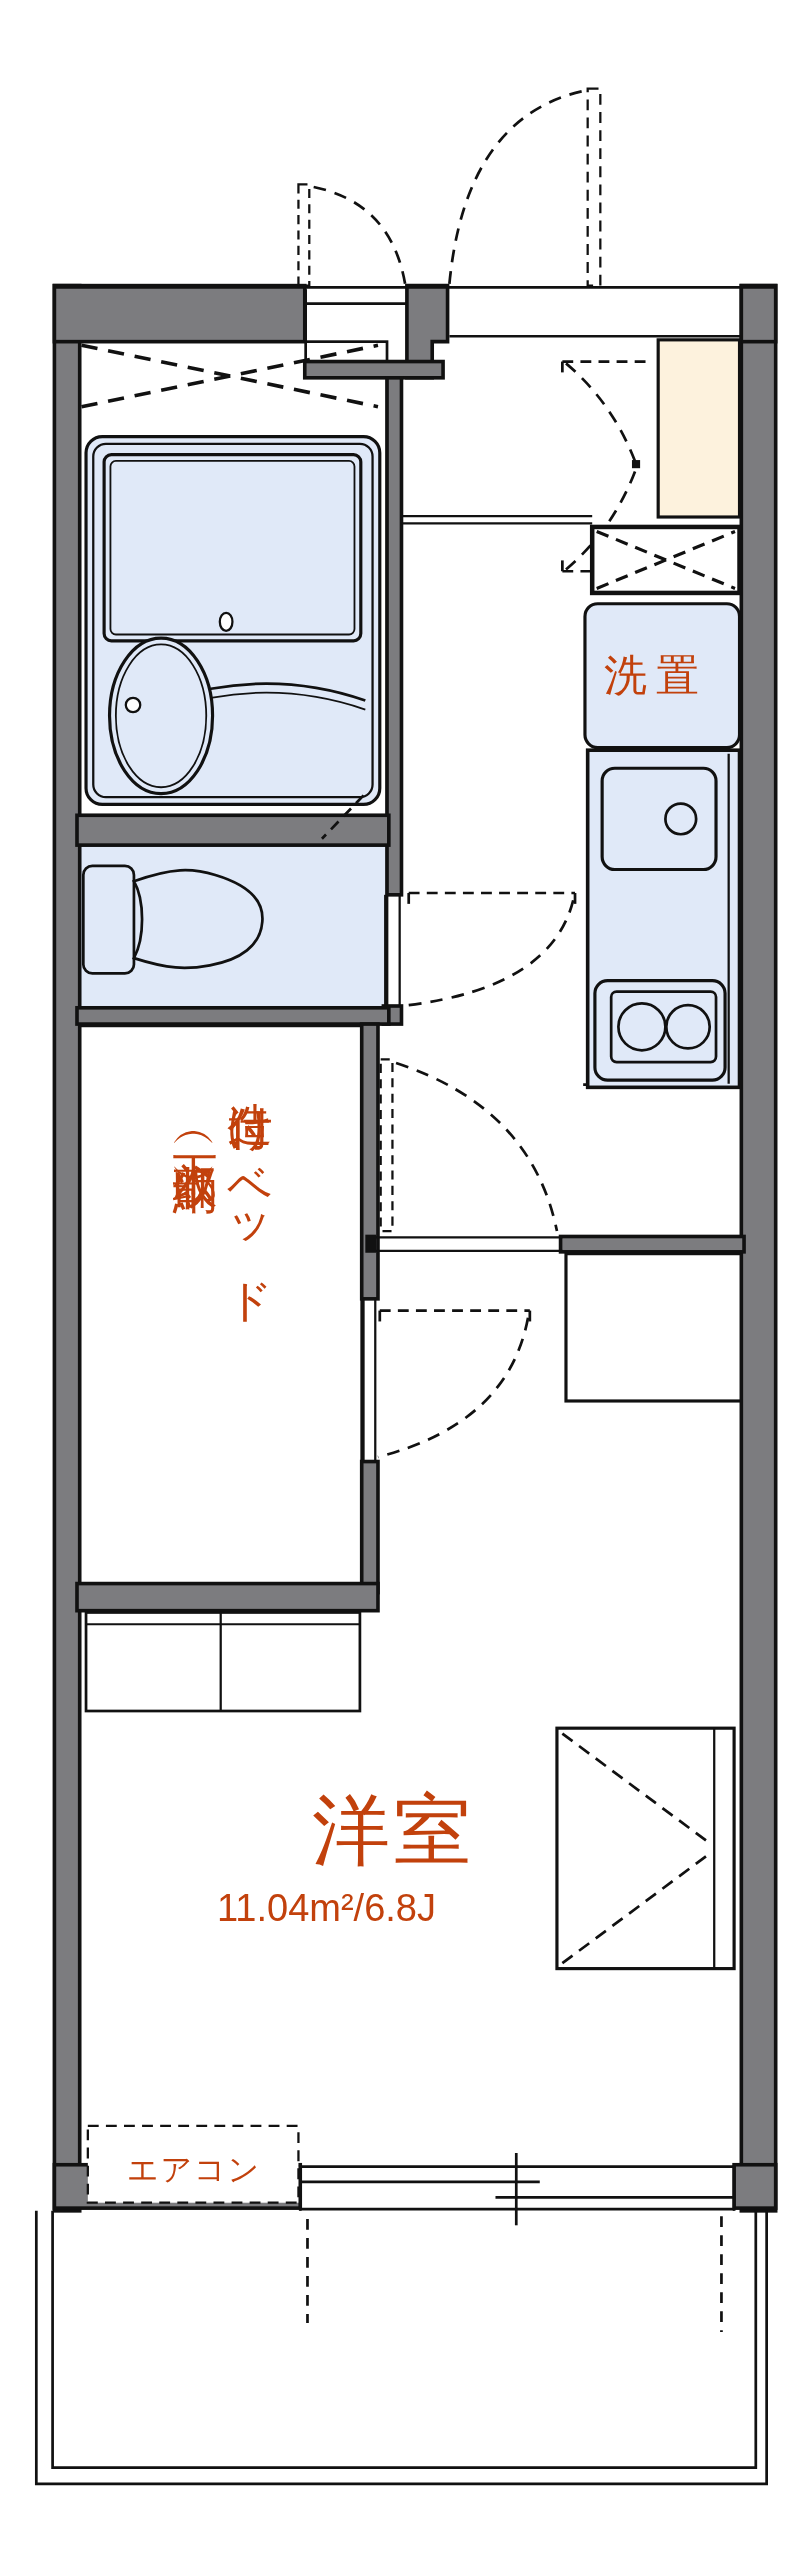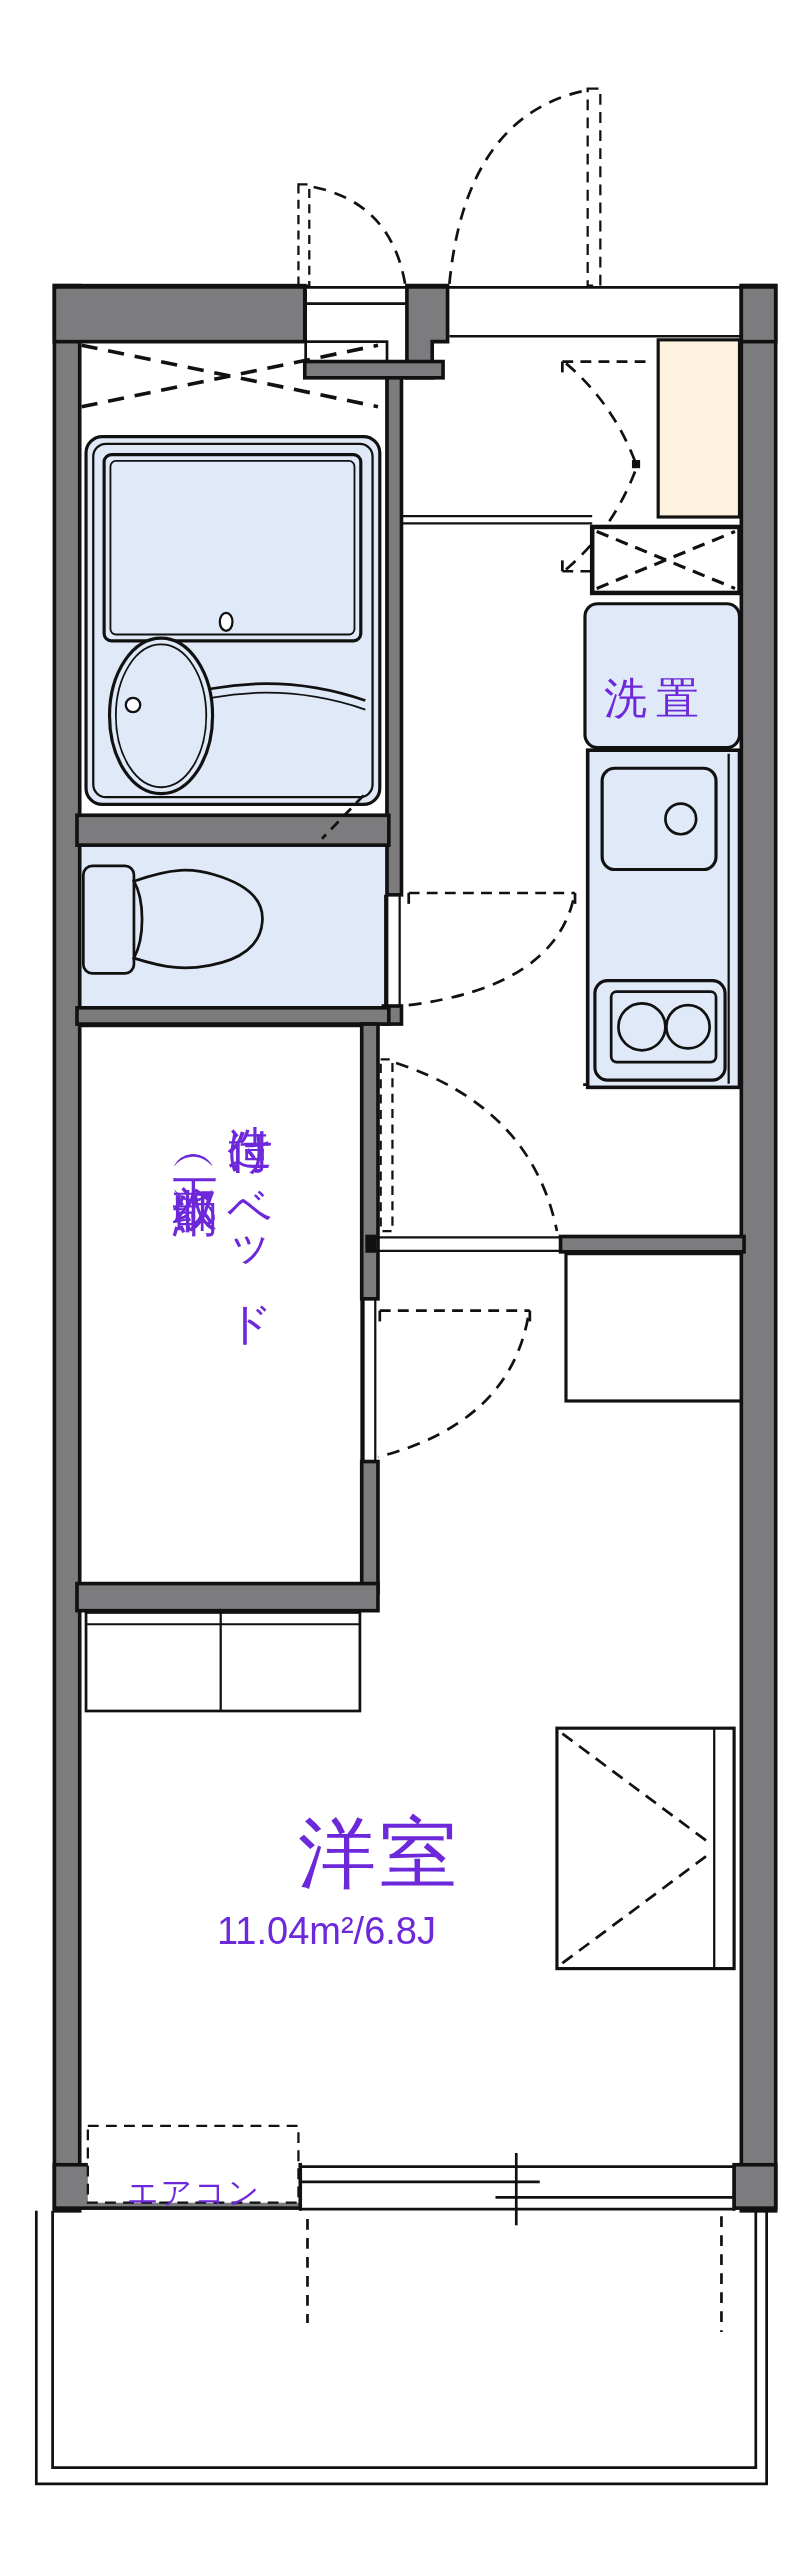--- a/index.html
+++ b/index.html
@@ -1,21 +1,21 @@
 <!DOCTYPE html>
 <html style="font-size:14.5px"><head>
 <meta charset="utf-8">
 <style>
   html,body{margin:0;padding:0;background:#fff;}
   #stage{position:relative;width:812px;height:2576px;background:#ffffff;
          font-family:"Liberation Sans","DejaVu Sans",sans-serif;color:#111;overflow:hidden;}
   #plan-svg{position:absolute;left:0;top:0;}
-  .label{position:absolute;color:#6d28d9;white-space:nowrap;margin-top:23px;}
+  .label{position:absolute;color:#c2410c;white-space:nowrap;}
   .vtext{writing-mode:vertical-rl;}
-  #lbl-room-name{left:298px;top:1779px;font-size:78px;letter-spacing:3.6px;font-weight:500;}
+  #lbl-room-name{left:312px;top:1779px;font-size:78px;letter-spacing:3.6px;font-weight:500;}
   #lbl-room-area{left:217px;top:1887px;font-size:38px;font-weight:500;}
   #lbl-washer{left:604px;top:647px;font-size:43px;letter-spacing:9px;font-weight:500;}
   #lbl-bed-1{left:220px;top:1067px;font-size:45px;letter-spacing:5.4px;font-weight:500;}
   #lbl-bed-2{left:165px;top:1117px;font-size:45px;letter-spacing:4.5px;font-weight:500;}
   #lbl-aircon{left:127px;top:2149px;font-size:31px;letter-spacing:1.8px;font-weight:500;}
 </style>
 </head>
 <body>
 
 <div id="stage">

